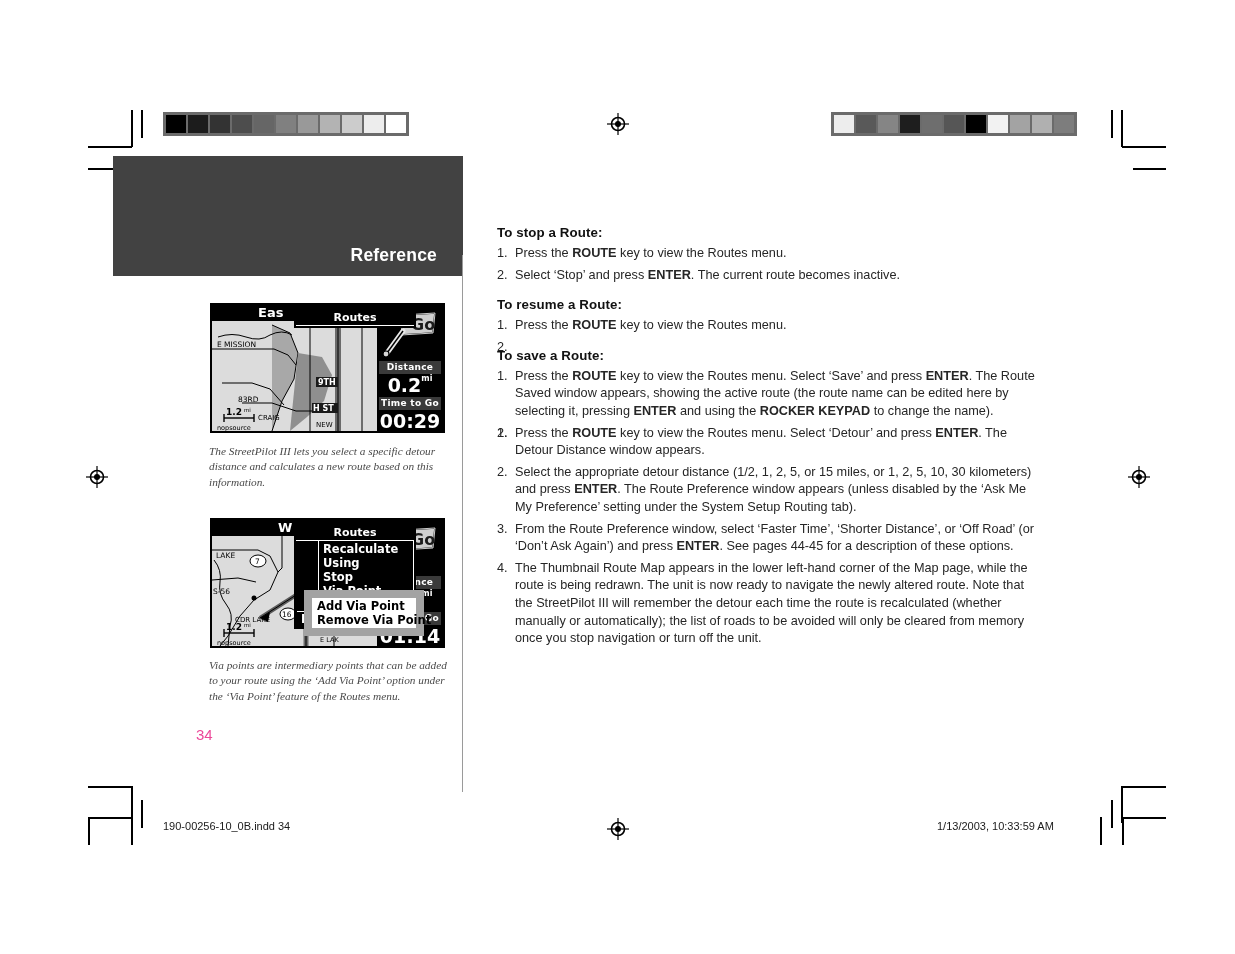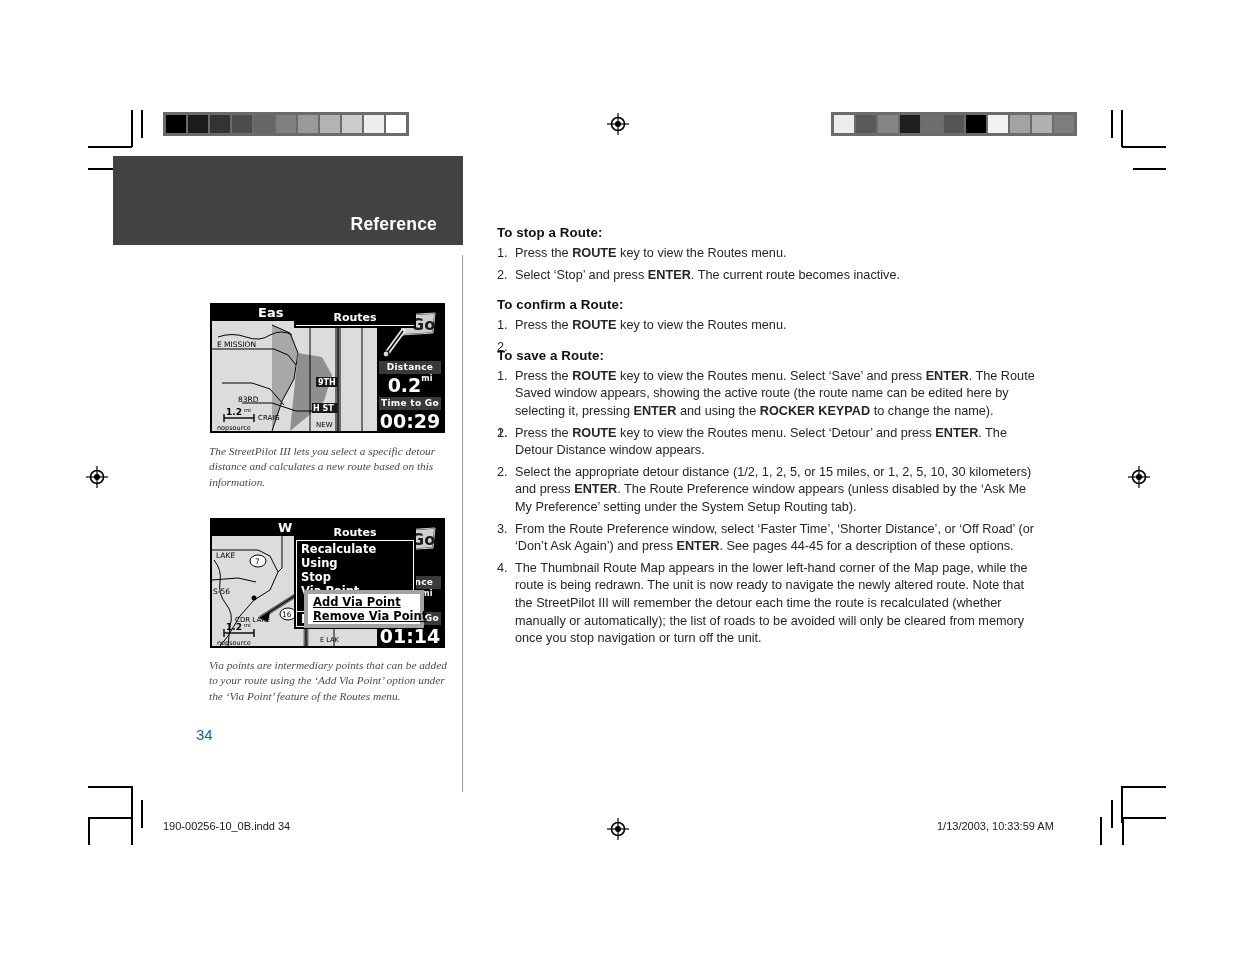--- a/index.html
+++ b/index.html
@@ -27,21 +27,21 @@
     box-sizing: border-box;
     border: 1px solid #6b6b6b;
   }
   .swatch { width: 20px; height: 18px; margin-right: 2px; }
   .swatch:last-child { margin-right: 0; }
 
   
   .ref-band {
     position: absolute;
     left: 113px; top: 156px;
-    width: 350px; height: 89px;
+    width: 350px; height: 120px;
     background: #424242;
     color: #ffffff;
     font-weight: bold;
     font-size: 17.5px;
     letter-spacing: .2px;
   }
   .ref-band-label {
     position: absolute;
     right: 26px; bottom: 10px;
   }
@@ -68,21 +68,21 @@
     font-style: italic;
     font-size: 11.3px;
     line-height: 15.4px;
     color: #4a4a4a;
     width: 240px;
   }
   .page-number {
     position: absolute;
     left: 196px; top: 726px;
     font-size: 15px;
-    color: #0369a1;
+    color: #ec4899;
   }
 
   
   .gps {
     position: absolute;
     width: 235px; height: 130px;
     border: 2px solid #000;
     background: #000;
     box-sizing: border-box;
     overflow: hidden;
@@ -180,24 +180,23 @@
     white-space: nowrap;
   }
   .menu-item.sel {
     background: #ffffff;
     color: #000000;
   }
   .menu-sep { border-top: 1px solid #fff; }
   .submenu {
     position: absolute;
     background: #c4b5fd;
-    border: 4px solid #a3a3a3;
+    border: 8px solid #a3a3a3;
     box-sizing: border-box;
     z-index: 6;
-    text-decoration: underline;
   }
   .submenu-inner { border: 1px solid #fff; background: #000; }
 
   
   .body-col {
     position: absolute;
     left: 497px; top: 225px;
     width: 540px;
     color: #262626;
   }
@@ -457,21 +456,21 @@
         <div class="field-label" style="top:56px;">Distance</div>
         <div class="field-value" style="top:70px;">
           <span>0.8</span><span class="unit">mi</span>
         </div>
         <div class="field-label" style="top:92px;">Time to Go</div>
         <div class="field-value" style="top:106px;">01:14</div>
       </div>
 
       <div class="menu" style="left:82px; top:3px; width:122px;">
         <div class="menu-title">Routes</div>
-        <div class="menu-body" style="padding-bottom:28px;">
+        <div class="menu-body" style="padding-bottom:28px;margin-left:22px;">
           <div class="menu-item">Recalculate</div>
           <div class="menu-item">Using</div>
           <div class="menu-item">Stop</div>
           <div class="menu-item">Via Point</div>
           <div class="menu-item menu-sep" style="position:absolute; left:1px; right:1px; bottom:1px;">List</div>
         </div>
       </div>
 
       <div class="submenu" style="left:92px; top:70px; width:120px;">
         <div class="submenu-inner">
@@ -485,21 +484,21 @@
   <div class="caption" style="left:209px; top:658px;">Via points are intermediary points that can be added to your route using the ‘Add Via Point’ option under the ‘Via Point’ feature of the Routes menu.</div>
 
   <div class="page-number">34</div>
 
   <div class="body-col" id="body-col">
       <div class="h-sub">To stop a Route:</div>
       <ul class="olist">
         <li><span class="num">1.</span><span>Press the <b>ROUTE</b> key to view the Routes menu.</span></li>
         <li><span class="num">2.</span><span>Select ‘Stop’ and press <b>ENTER</b>.  The current route becomes inactive.</span></li>
       </ul>
-      <div class="h-sub gap">To confirm a Route:</div>
+      <div class="h-sub gap">To resume a Route:</div>
       <ul class="olist">
         <li><span class="num">1.</span><span>Press the <b>ROUTE</b> key to view the Routes menu.</span></li>
         <li><span class="num">2.</span></li>
       </ul>
       <div class="h-sub gap">To save a Route:</div>
       <ul class="olist">
         <li><span class="num">1.</span><span>Press the <b>ROUTE</b> key to view the Routes menu.  Select ‘Save’ and press <b>ENTER</b>.  The Route Saved window appears, showing the active route (the route name can be edited here by selecting it, pressing <b>ENTER</b> and using the <b>ROCKER KEYPAD</b> to change the name).</span></li>
         <li><span class="num">2.</span></li>
       </ul>
       <ul class="olist">

